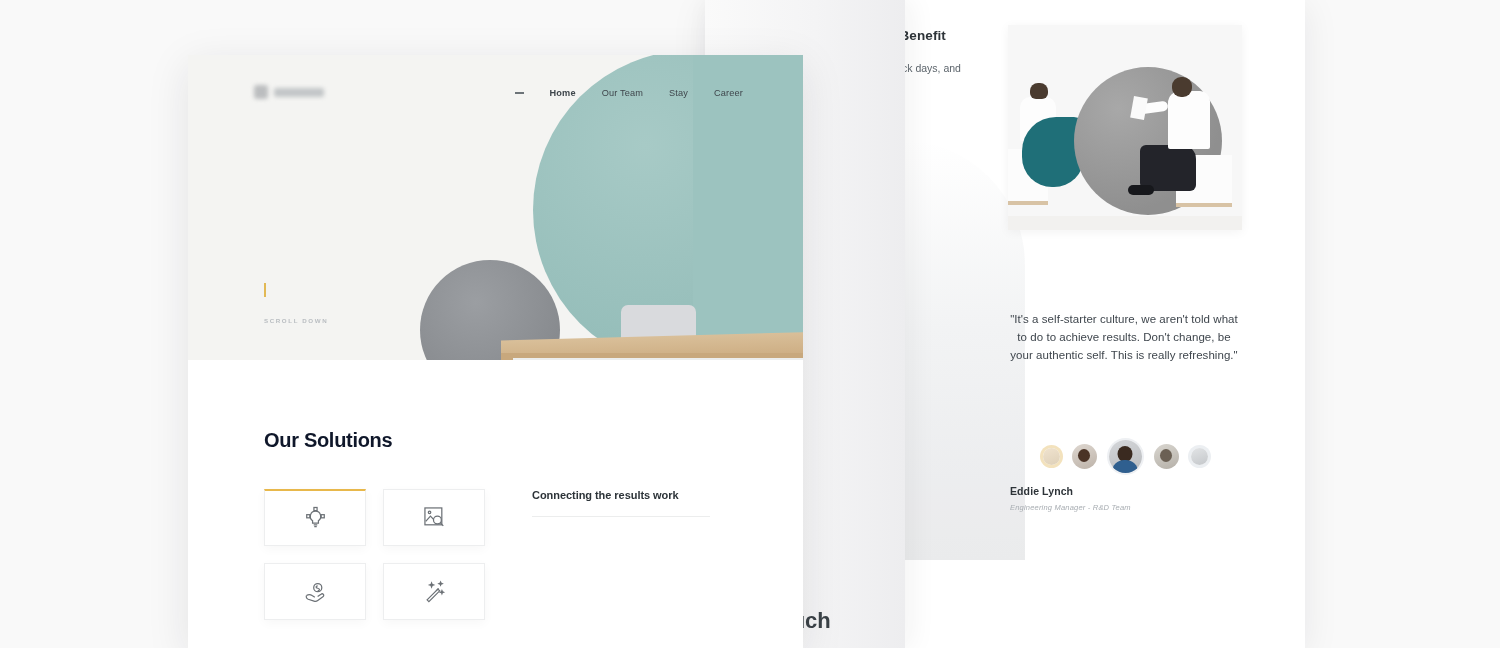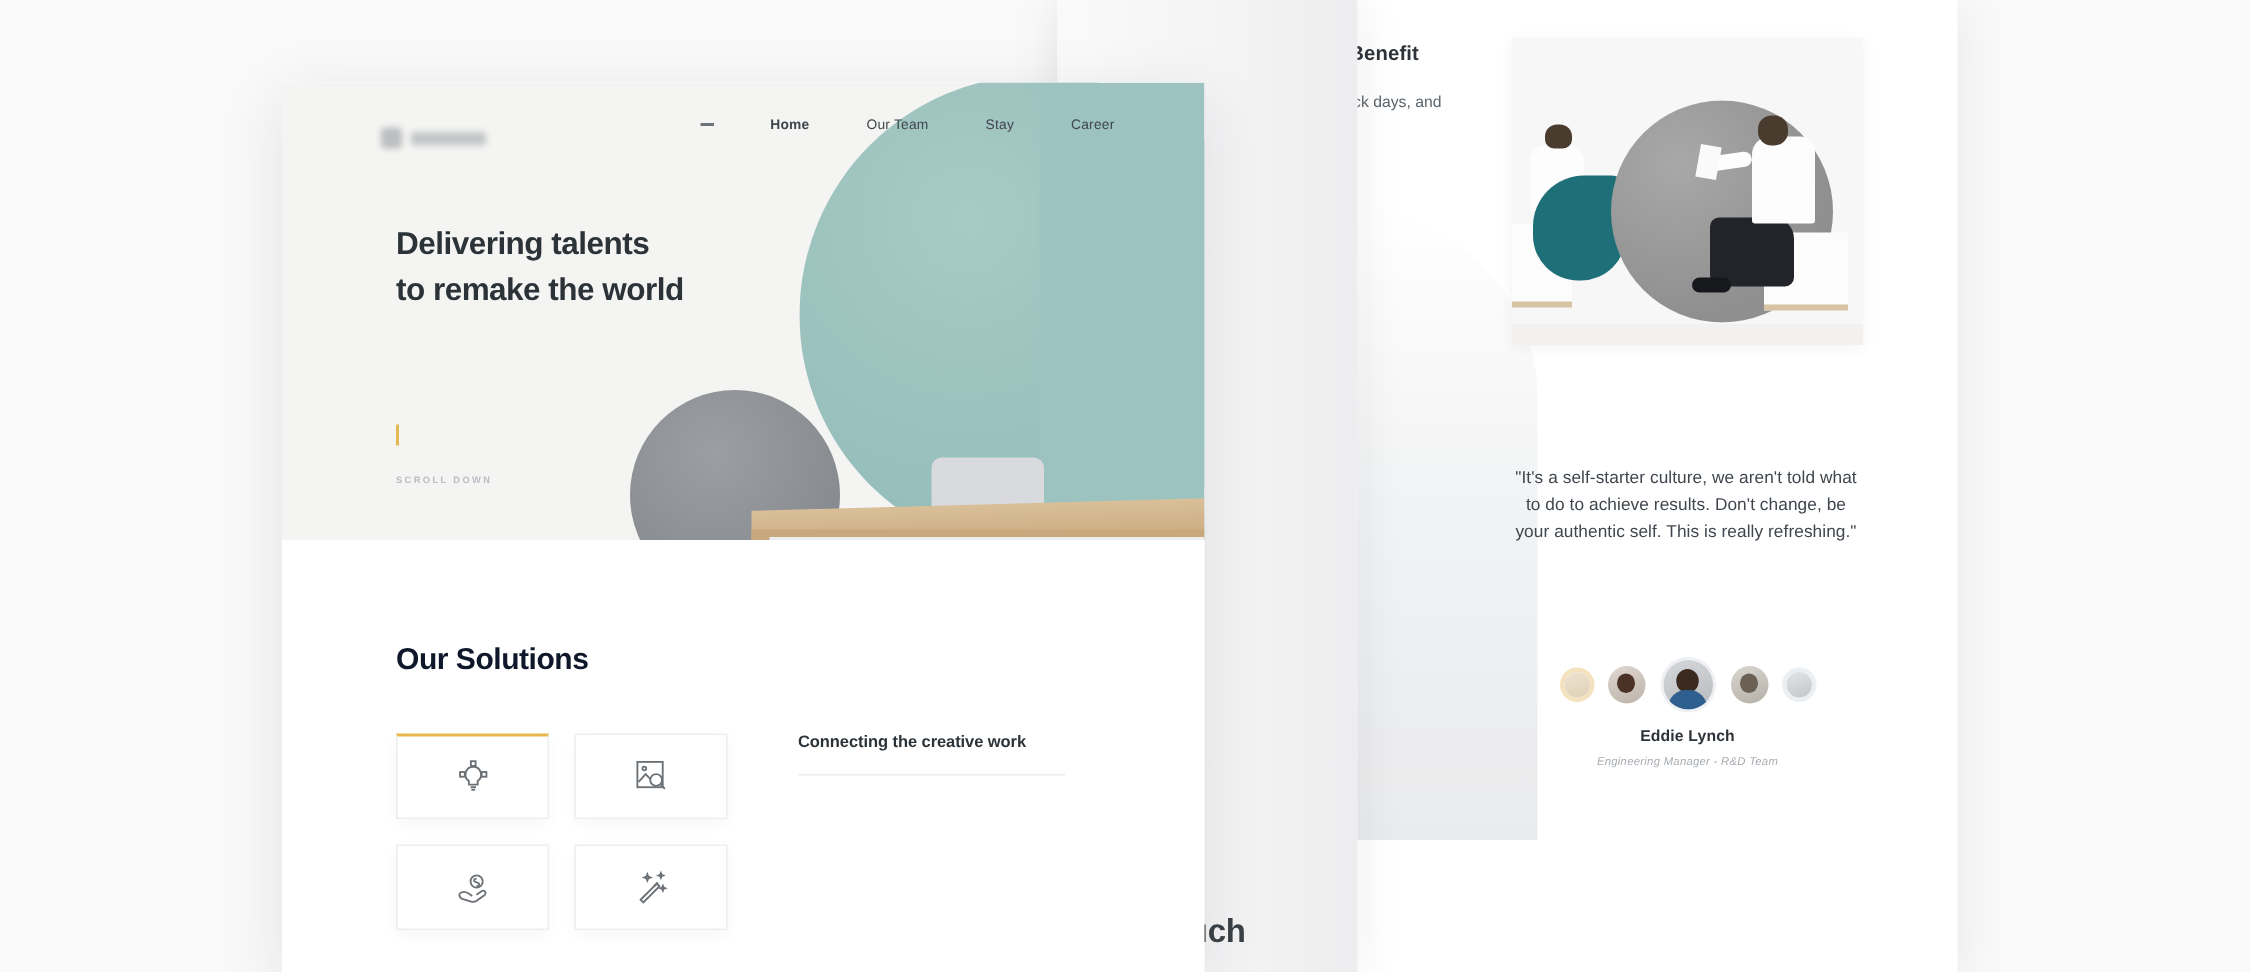--- a/index.html
+++ b/index.html
@@ -97,21 +97,21 @@
   .av2 { background:linear-gradient(160deg,#ded7d0,#bdb3a9); }
   .av3 { background:linear-gradient(160deg,#d5d7da,#b8babd); }
   .av4 { background:linear-gradient(160deg,#d9d6d0,#b5b0a8); }
   .av5 { background:linear-gradient(160deg,#e2e4e6,#c4c7ca); }
   .av3 .shirt { position:absolute; left:50%; bottom:0; transform:translateX(-50%); width:26px; height:13px; background:#2f5f8f; border-radius:12px 12px 0 0;}
   .av3 .head  { position:absolute; left:50%; top:6px; transform:translateX(-50%); width:15px; height:16px; background:#3a2a20; border-radius:50%;}
   .av2 .head  { position:absolute; left:50%; top:5px; transform:translateX(-50%); width:12px; height:13px; background:#4a3326; border-radius:50%;}
   .av4 .head  { position:absolute; left:50%; top:5px; transform:translateX(-50%); width:12px; height:13px; background:#6b6054; border-radius:50%;}
 
   .author {
-    position:absolute; left:305px; top:485px; width:230px; text-align:center;
+    position:absolute; left:305px; top:485px; width:230px; 
   }
   .author .nm { font-size:10.5px; font-weight:700; color:#2d3338; letter-spacing:.1px; }
   .author .rl { font-size:7.5px; color:#a7acb1; margin-top:6px; letter-spacing:.2px;font-style:italic; }
 
   
   .panel-mid {
     position:absolute; left:705px; top:0px; width:200px; height:648px;
     background:linear-gradient(90deg,#fafafa 0%,#f4f4f5 55%,#ededef 100%);
     overflow:hidden;
     box-shadow:6px 0 26px rgba(30,30,40,0.055);
@@ -172,22 +172,22 @@
 
   .logo {
     position:absolute; left:66px; top:28px; width:70px; height:18px;
     display:flex; align-items:center; gap:6px;
     filter:blur(2.2px); opacity:.55;
   }
   .logo .mark { width:14px; height:14px; background:#8e9196; border-radius:3px; }
   .logo .txt { width:50px; height:9px; background:#9aa0a5; border-radius:2px; }
 
   .nav {
-    position:absolute; right:60px; top:23px;
-    display:flex; align-items:center; gap:38px;
+    position:absolute; right:60px; top:33px;
+    display:flex; align-items:center; gap:26px;
   }
   .nav .ndash { width:9px; height:1.4px; background:#6c7378; }
   .nav a {
     font-size:9.2px; color:#3f464c; text-decoration:none; letter-spacing:.15px;
   }
   .nav a.active { font-weight:700; }
 
   .hero-title {
     position:absolute; left:76px; top:92px; width:400px;
     font-size:21px; line-height:31px; font-weight:700; color:#2c3338;
@@ -327,24 +327,20 @@
     </div>
 
     <nav class="nav">
       <span class="ndash"></span>
       <a href="#" class="active">Home</a>
       <a href="#">Our Team</a>
       <a href="#">Stay</a>
       <a href="#">Career</a>
     </nav>
 
-    <h1 class="hero-title">
-      <span>Delivering talents</span><br>
-      <span>to remake the world</span>
-    </h1>
     <div class="hero-bar"></div>
     <div class="scroll">SCROLL DOWN</div>
 
     <h2 class="sol-title">Our Solutions</h2>
 
     <div class="cards">
       <div class="card sel">
         <svg viewBox="0 0 24 24">
           <path d="M12 5.5a4.6 4.6 0 0 0-2.6 8.4v2.2h5.2v-2.2A4.6 4.6 0 0 0 12 5.5z"></path>
           <path d="M10.4 17.6h3.2M10.9 19.2h2.2"></path>
@@ -376,18 +372,18 @@
           <path d="M5.4 19.4l9.6-9.6 1.6 1.6-9.6 9.6z"></path>
           <path d="M13.4 11.4l2.2-2.2"></path>
           <path d="M9.4 4.4l.5 1.3 1.3.5-1.3.5-.5 1.3-.5-1.3-1.3-.5 1.3-.5z"></path>
           <path d="M17.4 3.6l.4 1 1 .4-1 .4-.4 1-.4-1-1-.4 1-.4z"></path>
           <path d="M18.6 11.2l.4 1 1 .4-1 .4-.4 1-.4-1-1-.4 1-.4z"></path>
         </svg>
       </div>
     </div>
 
     <div class="sol-copy">
-      <h4>Connecting the creative work</h4>
+      <h4>Connecting the results work</h4>
       <div class="sol-rule"></div>
     </div>
 
   </div>
 </div>
 
 </body></html>

